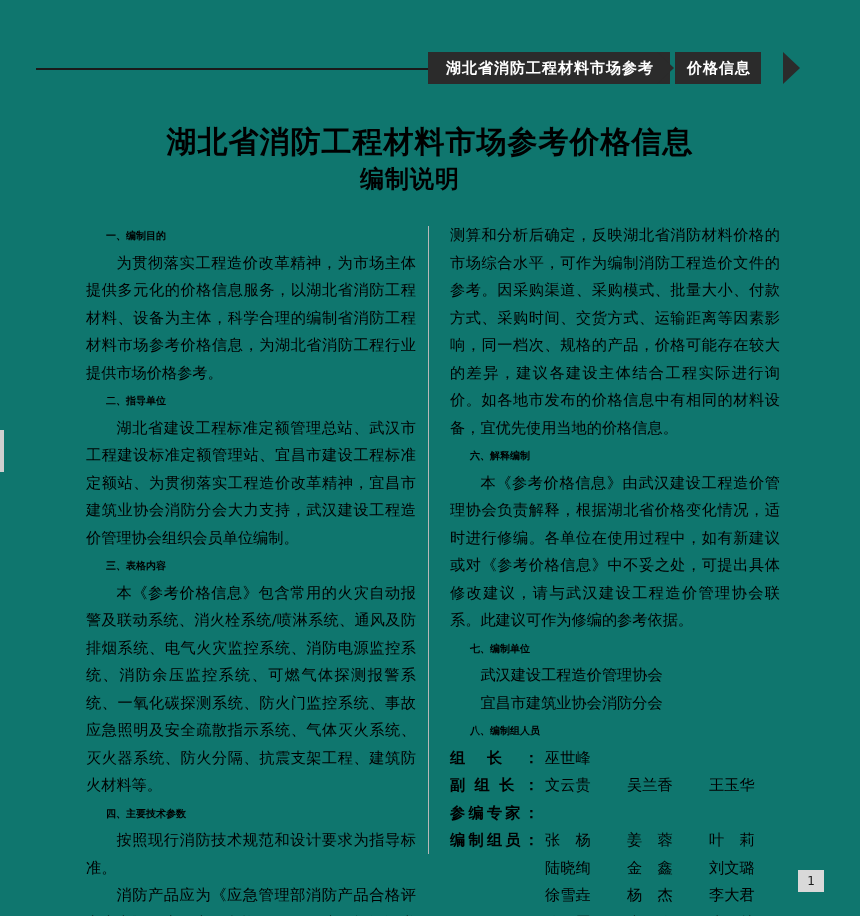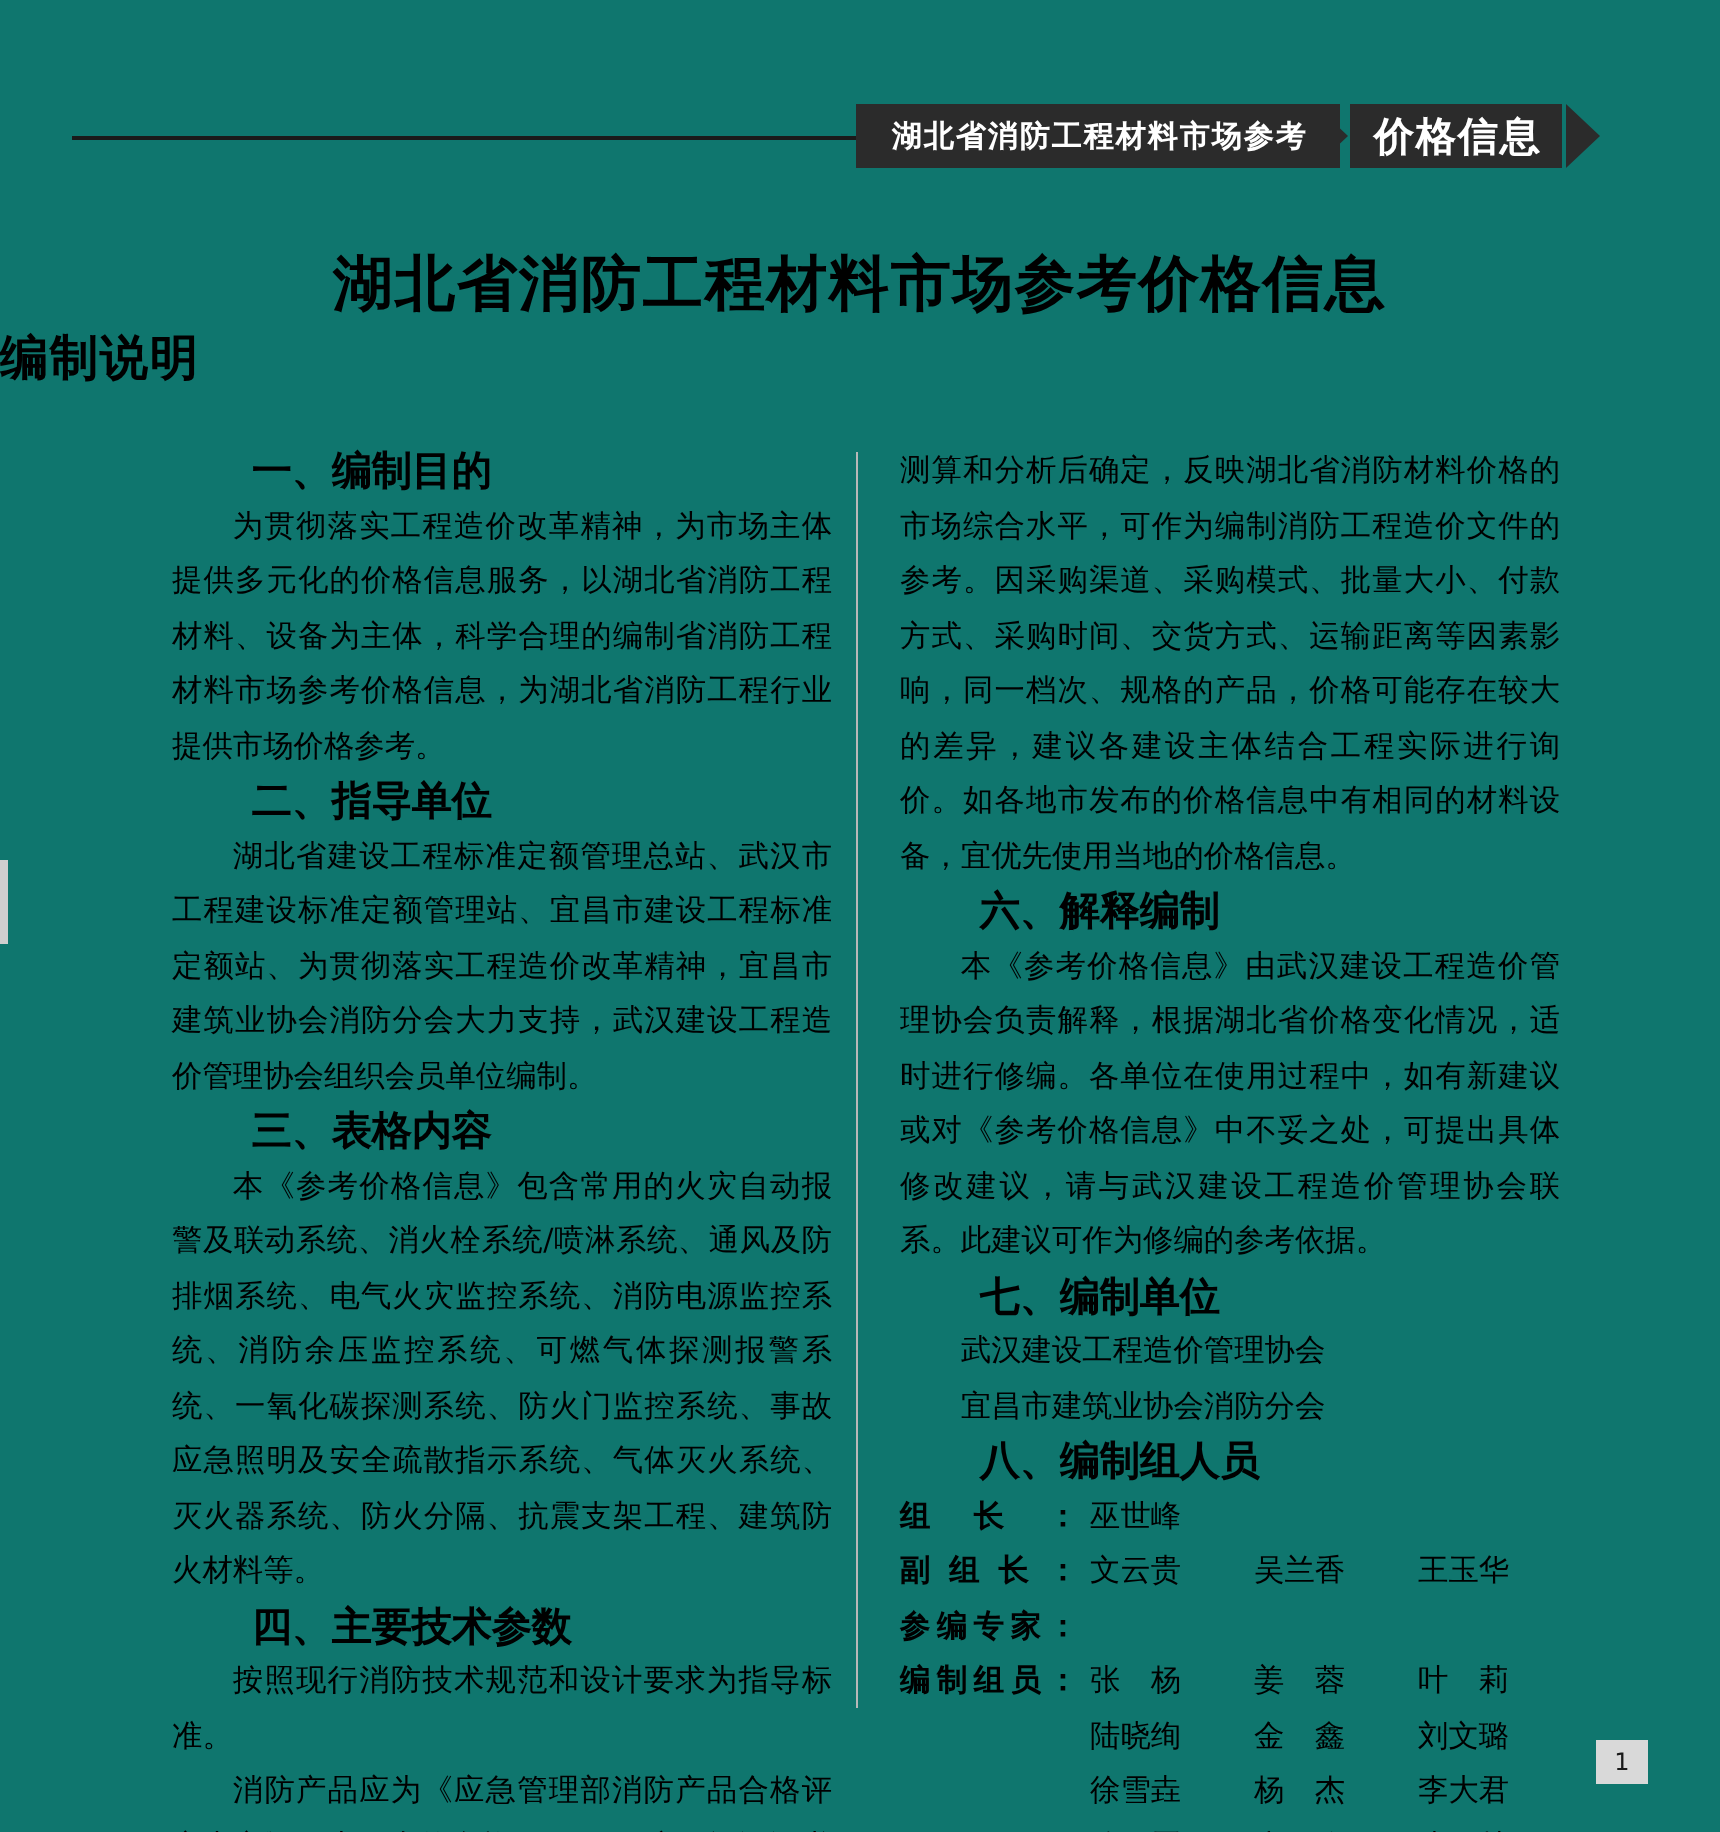--- a/index.html
+++ b/index.html
@@ -63,21 +63,21 @@
   }
   .hdr-tab2 {
     position: absolute;
     left: 675px;
     top: 0px;
     height: 32px;
     background: #2b2b2b;
     color: #ffffff;
     font-family: "DejaVu Sans", "Liberation Sans", sans-serif;
     font-weight: bold;
-    font-size: 20px;
+    font-size: 15px;
     letter-spacing: 1px;
     line-height: 32px;
     padding: 0 10px 0 12px;
     white-space: nowrap;
   }
   .hdr-arrow2 {
     position: absolute;
     left: 783px;
     top: 0px;
     width: 0; height: 0;
@@ -93,21 +93,21 @@
     text-align: center;
     font-family: "DejaVu Sans", "Liberation Sans", sans-serif;
     font-weight: bold;
     font-size: 30px;
     letter-spacing: 1px;
   }
   .doc-subtitle {
     position: absolute;
     left: 0; top: 163px;
     width: 820px;
-    text-align: left;
+    text-align: center;
     font-family: "DejaVu Sans", "Liberation Sans", sans-serif;
     font-weight: bold;
     font-size: 24px;
     letter-spacing: 1px;
   }
   
   .col {
     position: absolute;
     top: 222px;
     width: 330px;
@@ -127,21 +127,21 @@
   }
   p.para {
     margin: 0;
     text-indent: 2em;
   }
   p.head {
     margin: 0;
     text-indent: 2em;
     font-family: "DejaVu Sans", "Liberation Sans", sans-serif;
     font-weight: bold;
-    font-size: 20px;
+    font-size: 10px;
   }
   p.flush {
     margin: 0;
     text-indent: 0;
   }
   
   .staff-row {
     display: flex;
     align-items: baseline;
     margin: 0;

